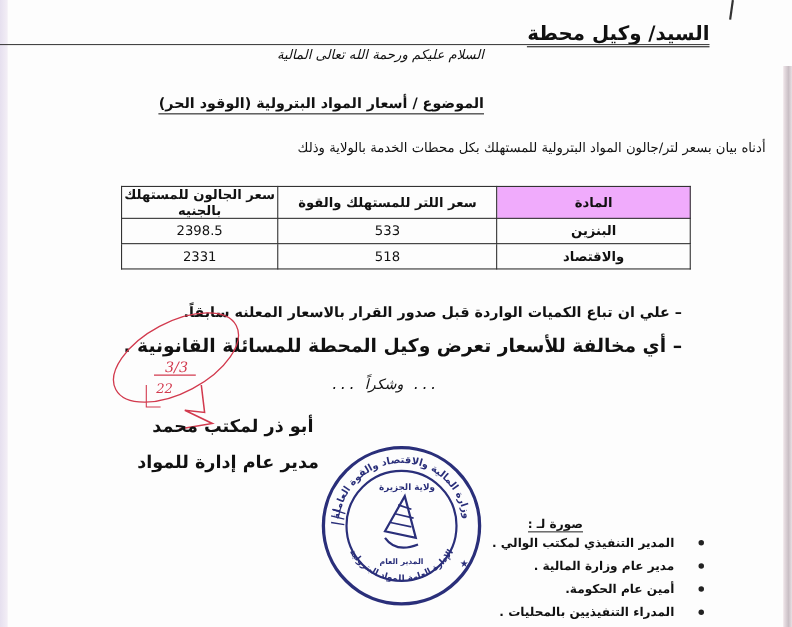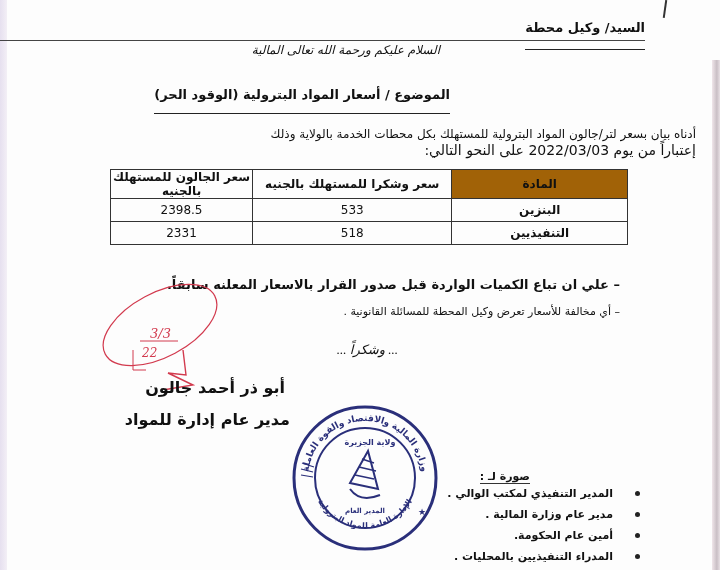--- a/index.html
+++ b/index.html
@@ -14,42 +14,42 @@
       position:absolute; left:0; top:0; width:7px; height:570px;
       background:linear-gradient(to right,#e6e0ef,#f3eff6);
     }
     .right-edge {
       position:absolute; right:0; top:60px; width:8px; height:510px;
       background:linear-gradient(to right,#f0e6ea,#c9bfc5 60%,#e8e0e4);
     }
     .rtl { direction:rtl; unicode-bidi:embed; position:absolute; white-space:nowrap; }
     .tick-mark { position:absolute; left:664px; top:0; width:2px; height:18px; background:#333; transform:rotate(8deg); }
     .addressee {
-      right:75px; top:20px; font-weight:bold; font-size:13px;
-      border-bottom:1.5px solid #222; padding-bottom:14px;
+      right:75px; top:20px; font-weight:bold; font-size:18px;
+      border-bottom:1.5px solid #222; padding-bottom:1px;
     }
     .addressee-line { position:absolute; left:0; top:40px; width:645px; height:1px; background:#444; }
     .greeting { right:280px; top:43px; font-family:"DejaVu Serif", serif; font-style:italic; font-size:12px; }
-    .subject { right:270px; top:87px; font-weight:bold; font-size:13px; border-bottom:1.5px solid #222; padding-bottom:11px; }
+    .subject { right:280px; top:87px; font-weight:bold; font-size:13px; border-bottom:1.5px solid #222; padding-bottom:1px; }
     .intro1 { right:24px; top:127px; font-weight:normal; font-size:12px; }
     .intro2 { right:24px; top:142px; font-size:14px; }
     table.prices {
       position:absolute; left:110px; top:169px; width:518px;
       border-collapse:collapse; direction:rtl; font-size:12px;
     }
     table.prices td, table.prices th {
       border:1.3px solid #333; text-align:center; padding:0; height:22px;
     }
     table.prices th { font-weight:bold; height:25px; }
-    table.prices th.first { background:#a16207; }
+    table.prices th.first { background:#f0abfc; }
     table.prices td.mat { font-weight:bold; }
     .col1 { width:142px;margin-left:16px; } .col2 { width:200px; } .col3 { width:176px; }
     .note1 { right:100px; top:277px; font-weight:bold; font-size:13px; }
-    .note2 { right:100px; top:305px; font-weight:normal; font-size:11px; }
-    .thanks { right:322px; top:342px; font-family:Liberation Serif, serif; font-style:italic; font-size:13px; }
+    .note2 { right:100px; top:305px; font-weight:bold; font-size:17px; }
+    .thanks { right:322px; top:342px; font-family:Liberation Mono, monospace; font-style:italic; font-size:13px; }
     .sig-name { right:435px; top:378px; font-weight:bold; font-size:16px; }
     .sig-title { right:430px; top:410px; font-weight:bold; font-size:16px; }
     .signature { position:absolute; left:88px; top:280px; width:130px; height:110px; }
     .stamp { position:absolute; left:290px; top:403px; width:150px; height:150px; }
     .cc-heading { right:565px; top:470px; font-weight:bold; font-size:11px; border-bottom:1px solid #333; }
     .cc-item { font-weight:bold; font-size:11px; }
     .cc-list { position:absolute; right:90px; top:485px; direction:rtl; list-style:none; margin:0; padding:0; }
     .cc-list li { height:21px; display:flex; align-items:center; white-space:nowrap; }
     .bullet { display:inline-block; width:5px; height:5px; border-radius:50%; background:#222; margin-left:22px; }
     [data-name="cc-list"] { right:78px;margin-left:16px; }
@@ -61,56 +61,55 @@
   <div class="left-edge" data-name="page-edge-left"></div>
   <div class="right-edge" data-name="page-edge-right"></div>
   <div class="tick-mark" data-name="page-mark"></div>
 
   <div class="rtl addressee" data-name="addressee">السيد/ وكيل محطة</div>
   <div class="addressee-line" data-name="divider-line"></div>
   <div class="rtl greeting" data-name="greeting">السلام عليكم ورحمة الله تعالى المالية</div>
 
   <div class="rtl subject" data-name="subject-line">الموضوع / أسعار المواد البترولية (الوقود الحر)</div>
   <div class="rtl intro1" data-name="intro-line-1">أدناه بيان بسعر لتر/جالون المواد البترولية للمستهلك بكل محطات الخدمة بالولاية وذلك</div>
-  <div class="rtl intro2" data-name="intro-line-2">إعتباراً من يوم 2022/03/03 على النحو التالي:</div>
 
   <table class="prices" data-name="price-table">
     <tbody>
         <tr data-name="table-header-row">
       <th class="first col3" data-name="header-material">المادة</th>
-      <th class="col2" data-name="header-liter-price">سعر وشكرا للمستهلك بالجنيه</th>
+      <th class="col2" data-name="header-liter-price">سعر اللتر للمستهلك والقوة</th>
       <th class="col1" data-name="header-gallon-price">سعر الجالون للمستهلك بالجنيه</th>
     </tr>
     <tr data-name="table-row">
       <td class="mat" data-name="material-cell">البنزين</td>
       <td data-name="liter-price-cell">533</td>
       <td data-name="gallon-price-cell">2398.5</td>
     </tr>
     <tr data-name="table-row">
-      <td class="mat" data-name="material-cell">التنفيذيين</td>
+      <td class="mat" data-name="material-cell">والاقتصاد</td>
       <td data-name="liter-price-cell">518</td>
       <td data-name="gallon-price-cell">2331</td>
     </tr>
   </tbody>
     </table>
 
   <div class="rtl note1" data-name="note-1">–  علي ان تباع الكميات الواردة قبل صدور القرار بالاسعار المعلنه سابقاً.</div>
   <div class="rtl note2" data-name="note-2">–  أي مخالفة للأسعار تعرض وكيل المحطة للمسائلة القانونية .</div>
   <div class="rtl thanks" data-name="closing-thanks">... وشكراً ...</div>
 
   <svg class="signature" viewBox="0 0 130 110" data-name="signature-icon">
     <ellipse cx="72" cy="45" rx="62" ry="32" transform="rotate(-28 72 45)" fill="none" stroke="#d23a4e" stroke-width="1.2"></ellipse>
     <text x="62" y="58" font-size="13" fill="#d23a4e" font-family="DejaVu Serif, serif" font-style="italic">3/3</text>
     <line x1="52" y1="61" x2="90" y2="61" stroke="#d23a4e" stroke-width="1"></line>
     <text x="54" y="77" font-size="12" fill="#d23a4e" font-family="DejaVu Serif, serif" font-style="italic">22</text>
     <path d="M45 70 L45 90 L58 90" fill="none" stroke="#d23a4e" stroke-width="1"></path>
     <path d="M95 70 L98 95 L80 93 L105 105 L75 110" fill="none" stroke="#d23a4e" stroke-width="1.4"></path>
   </svg>
 
-  <div class="rtl sig-name" data-name="signatory-name">أبو ذر أحمد جالون</div>
+  <div class="rtl sig-name" data-name="signatory-name">أبو ذر لمكتب محمد</div>
   <div class="rtl sig-title" data-name="signatory-title">مدير عام إدارة للمواد</div>
 
   <svg class="stamp" viewBox="0 0 150 150" data-name="official-stamp-icon">
     <circle cx="75" cy="75" r="71" fill="none" stroke="#2a2f7a" stroke-width="3"></circle>
     <circle cx="75" cy="75" r="50" fill="none" stroke="#2a2f7a" stroke-width="2"></circle>
     <defs>
       <path id="arcTop" d="M18 75 A57 57 0 0 1 132 75"></path>
       <path id="arcBot" d="M22 85 A55 55 0 0 0 128 85"></path>
     </defs>
     <text font-size="9" font-weight="bold" fill="#2a2f7a" font-family="DejaVu Sans, sans-serif">

